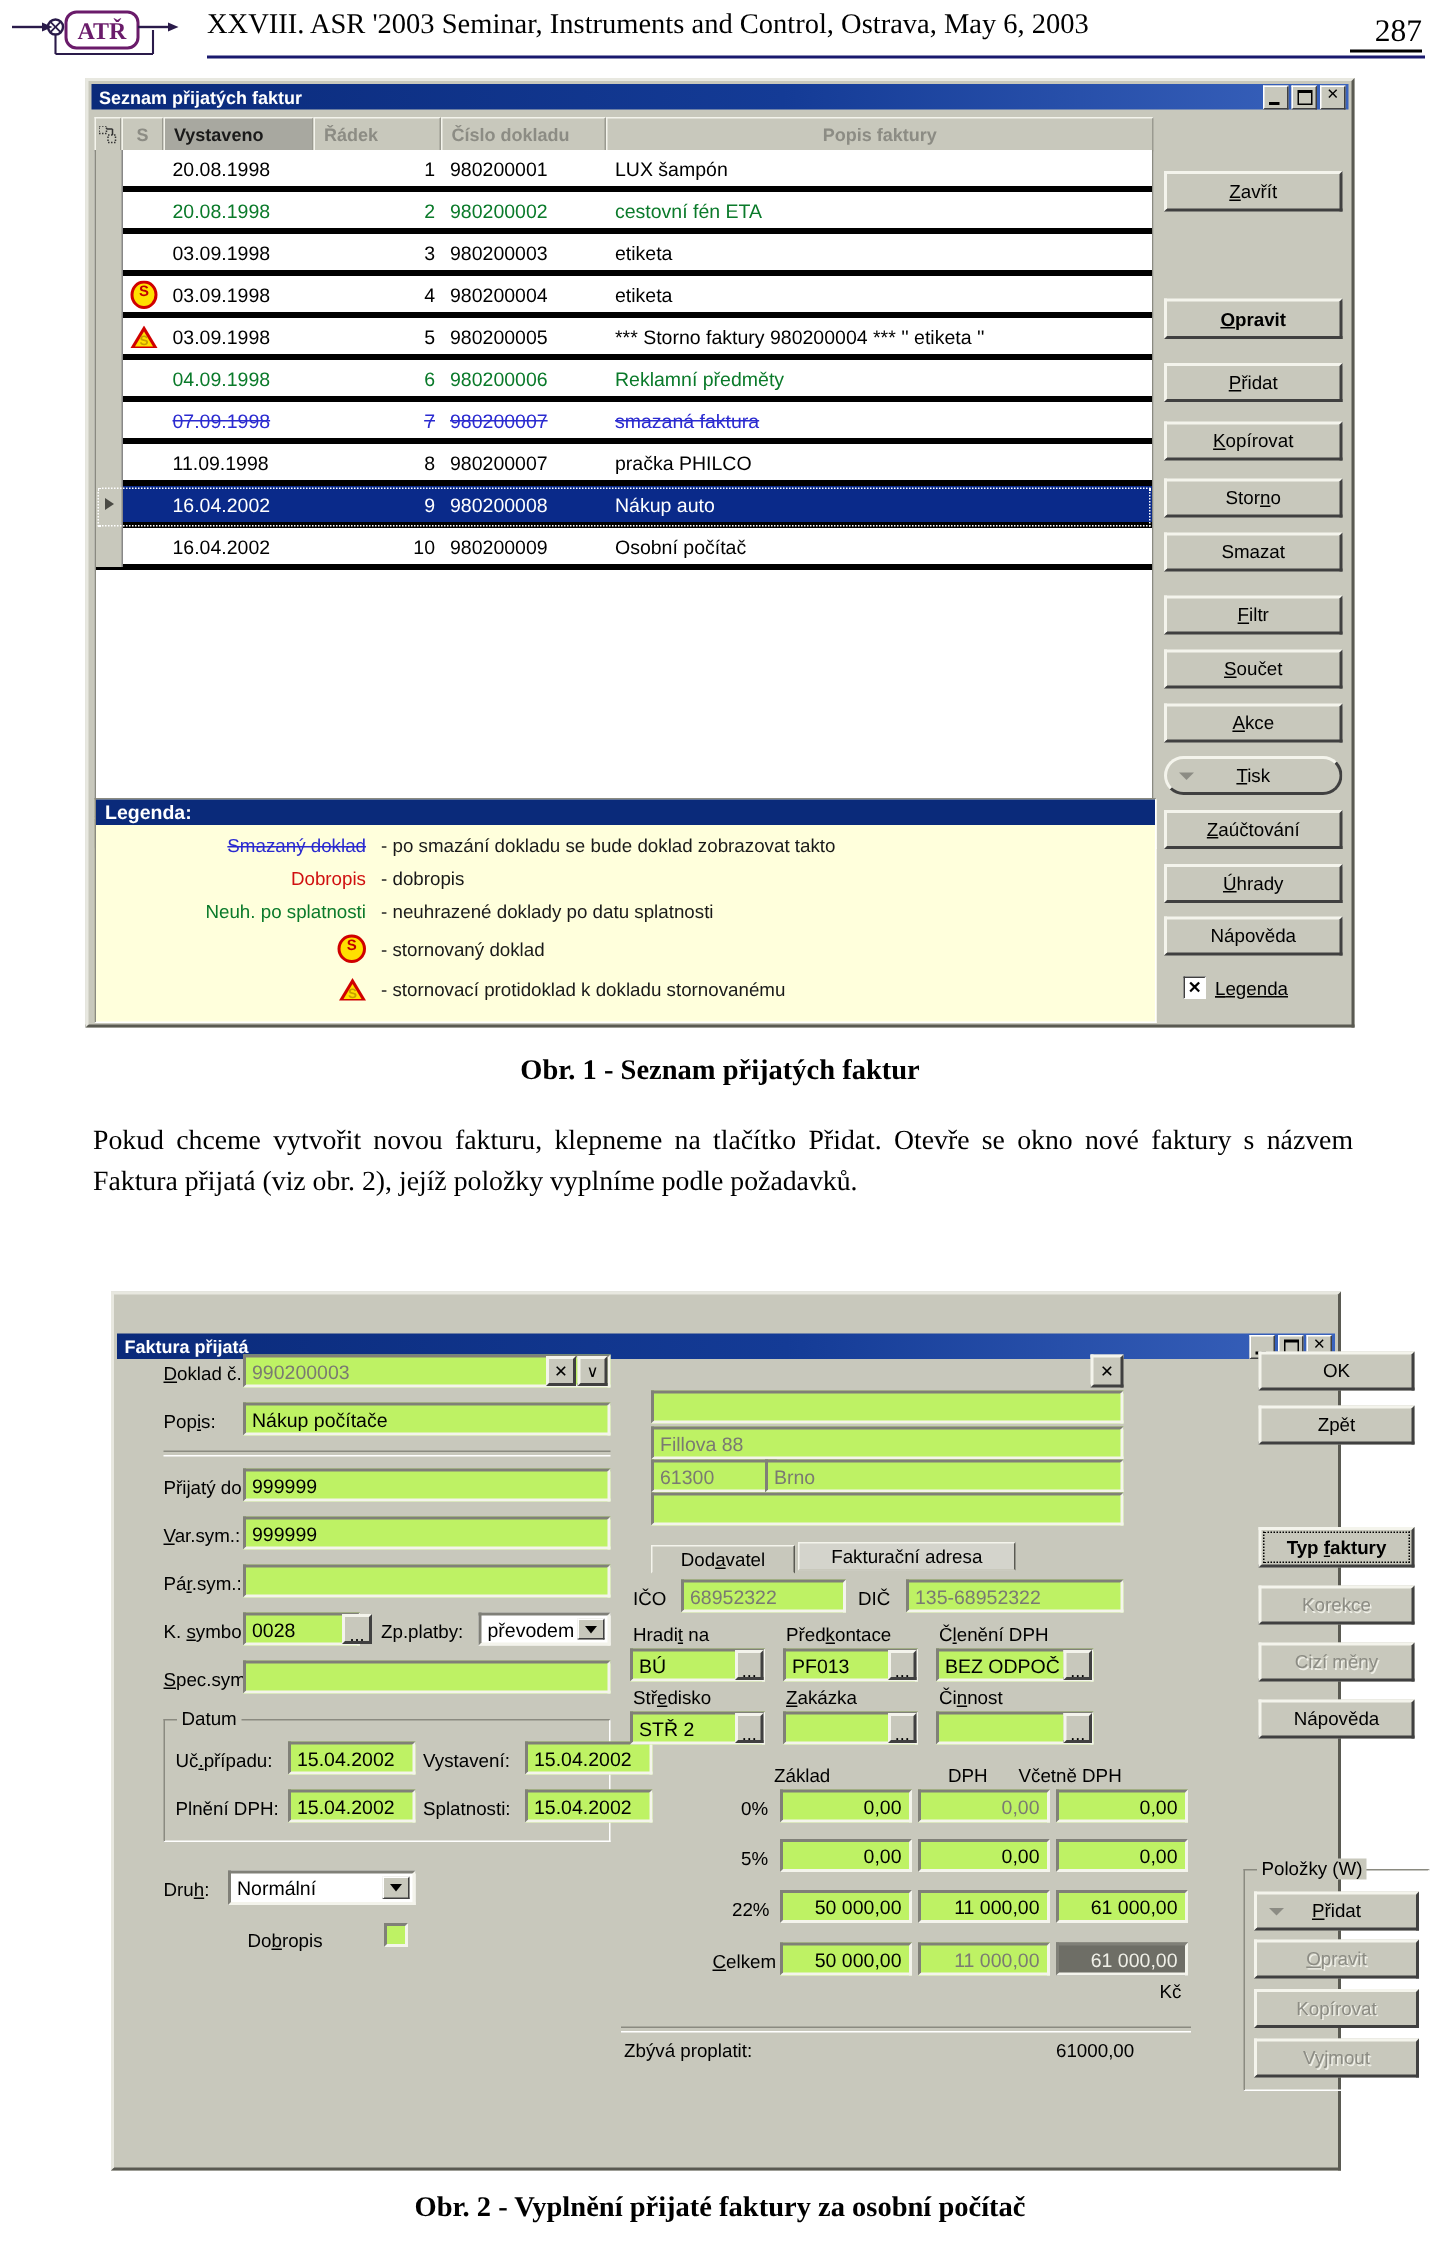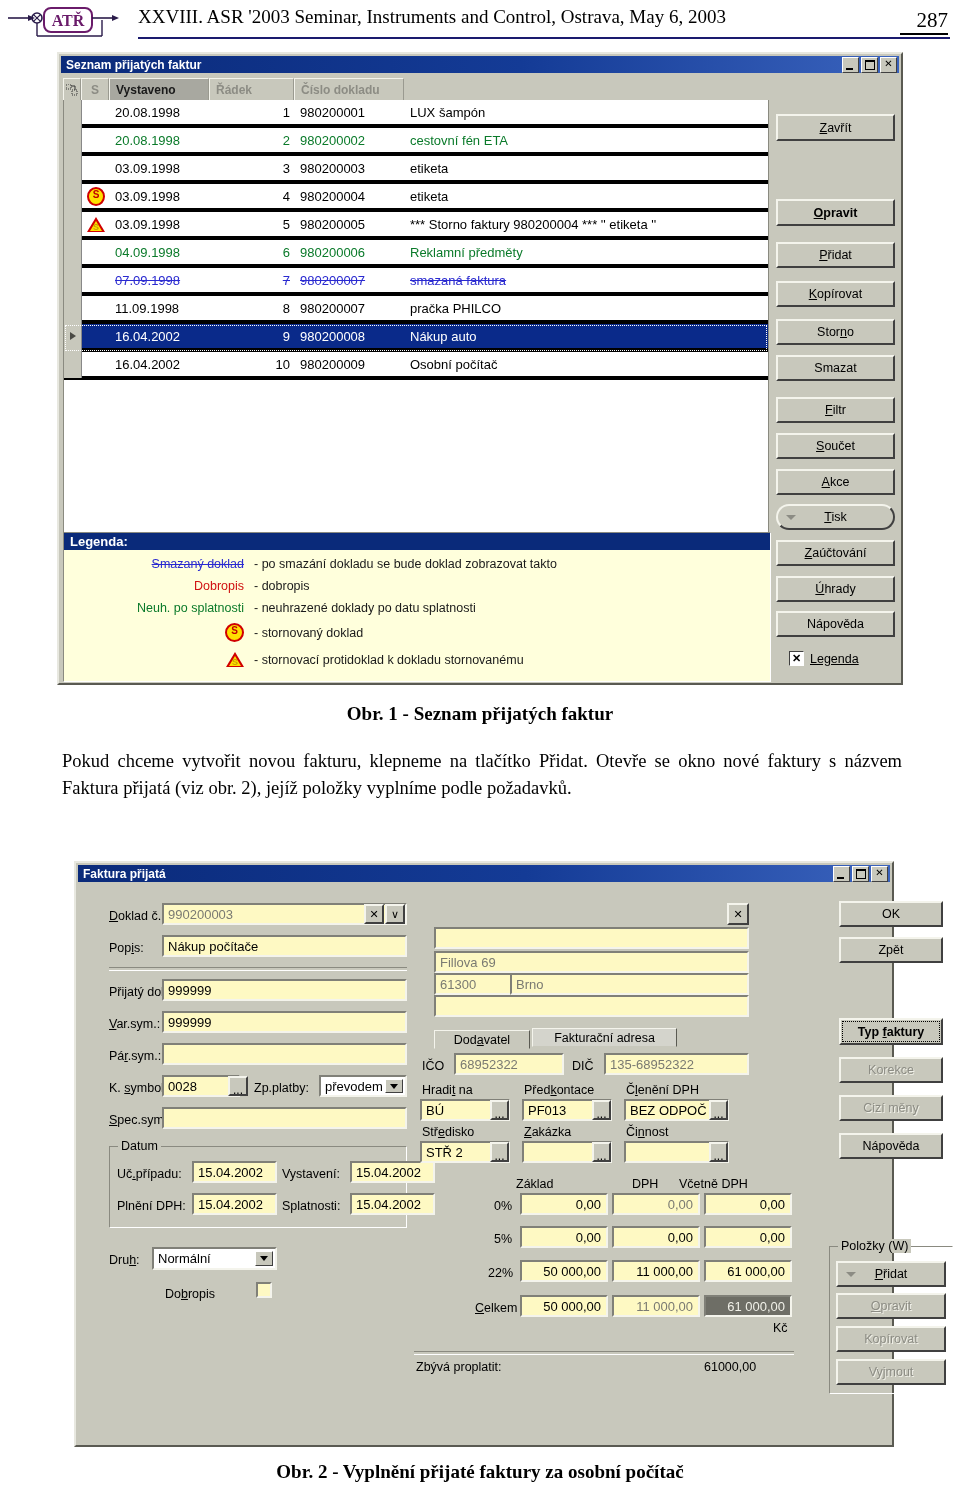--- a/index.html
+++ b/index.html
@@ -133,21 +133,21 @@
     font-family:"Liberation Serif",serif;font-weight:bold;font-size:19px;color:#000;
   }
   .para{
     position:absolute;left:62px;width:840px;
     font-family:"Liberation Serif",serif;font-size:18.5px;color:#000;line-height:27px;
   }
 
   
   .lbl{position:absolute;font-family:"Liberation Sans",sans-serif;font-size:12.5px;color:#000;white-space:nowrap;}
   .fld{
-    position:absolute;background:#fef9c3;border:2px solid;
+    position:absolute;background:#bef264;border:2px solid;
     border-color:#808078 #f4f4ec #f4f4ec #808078;
     font-family:"Liberation Sans",sans-serif;font-size:13px;color:#000;
     display:flex;align-items:center;padding-left:4px;box-sizing:border-box;white-space:nowrap;
   }
   .fld.gray{color:#7a7a72;}
   .fld.r{justify-content:flex-end;padding-right:5px;}
   .fld.dark{background:#6e6e66;color:#f0f0e8;}
   .ell{
     position:absolute;background:#c8c8bc;border:2px solid;
     border-color:#f4f4ec #404040 #404040 #f4f4ec;
@@ -225,20 +225,21 @@
           <rect x="0" y="0" width="5" height="5" fill="none" stroke="#333" stroke-dasharray="1,1"></rect>
           <rect x="6" y="6" width="5" height="5" fill="none" stroke="#333" stroke-dasharray="1,1"></rect>
           <line x1="5" y1="2" x2="9" y2="2" stroke="#333"></line>
           <line x1="9" y1="2" x2="9" y2="6" stroke="#333"></line>
         </svg>
     </div>
     <div class="gh" style="width:28px;justify-content:center;padding-left:0;">S</div>
     <div class="gh sorted" style="width:100px;">Vystaveno</div>
     <div class="gh" style="width:85px;">Řádek</div>
     <div class="gh" style="width:110px;">Číslo dokladu</div>
+    <div class="gh" style="width:365px;justify-content:center;padding-left:0;">Popis faktury</div>
   </div>
 
   <div class="grid-body" style="left:4px;top:46px;width:706px;height:445px;border:1px solid #8a8a80;border-top:none;box-sizing:border-box;">
 
     <div class="grow">
       <div class="gc c-ind"></div>
       <div class="gc c-s"></div>
       <div class="gc c-date">20.08.1998</div>
       <div class="gc c-line">1</div>
       <div class="gc c-num">980200001</div>
@@ -390,21 +391,21 @@
     <span class="box">✕</span>
     <span class="u"><span class="u">L</span>egenda</span>
   </div>
 </div>
 
 <div class="caption" style="top:703px;">Obr. 1 - Seznam přijatých faktur</div>
 <div class="para" style="top:748px;text-align:justify;">Pokud chceme vytvořit novou fakturu, klepneme na tlačítko Přidat. Otevře se okno nové faktury s názvem Faktura přijatá (viz obr. 2),  jejíž položky vyplníme podle požadavků.</div>
 
 <div class="win" style="left:74px;top:861px;width:820px;height:586px;">
 
-  <div class="titlebar" style="width:812px;">
+  <div class="titlebar" style="width:812px;margin-top:24px;">
     <span class="tb-text">Faktura přijatá</span>
     <span class="tb-btns">
       <span class="tb-btn">
           <span class="gl-min"></span>
         </span>
       <span class="tb-btn">
           <span class="gl-max"></span>
         </span>
       <span class="tb-btn">
           <span class="gl-x">✕</span>
@@ -463,21 +464,21 @@
     <span class="arrow">
         <i></i>
       </span>
   </div>
 
   <div class="lbl" style="left:89px;top:424px;">Do<span class="u">b</span>ropis</div>
   <div class="fld" style="left:180px;top:419px;width:16px;height:16px;"></div>
 
   <div class="btn" style="left:651px;top:40px;width:22px;height:22px;font-size:11px;">✕</div>
   <div class="fld" style="left:358px;top:64px;width:315px;height:22px;"></div>
-  <div class="fld gray" style="left:358px;top:88px;width:315px;height:22px;">Fillova 69</div>
+  <div class="fld gray" style="left:358px;top:88px;width:315px;height:22px;">Fillova 88</div>
   <div class="fld gray" style="left:358px;top:110px;width:84px;height:22px;">61300</div>
   <div class="fld gray" style="left:434px;top:110px;width:239px;height:22px;">Brno</div>
   <div class="fld" style="left:358px;top:132px;width:315px;height:22px;"></div>
 
   <div class="tab" style="left:358px;top:167px;width:96px;">
     <span>Dod<span class="u">a</span>vatel</span>
   </div>
   <div class="tab active" style="left:456px;top:165px;width:145px;">
     <span>Fakturační adresa</span>
   </div>

